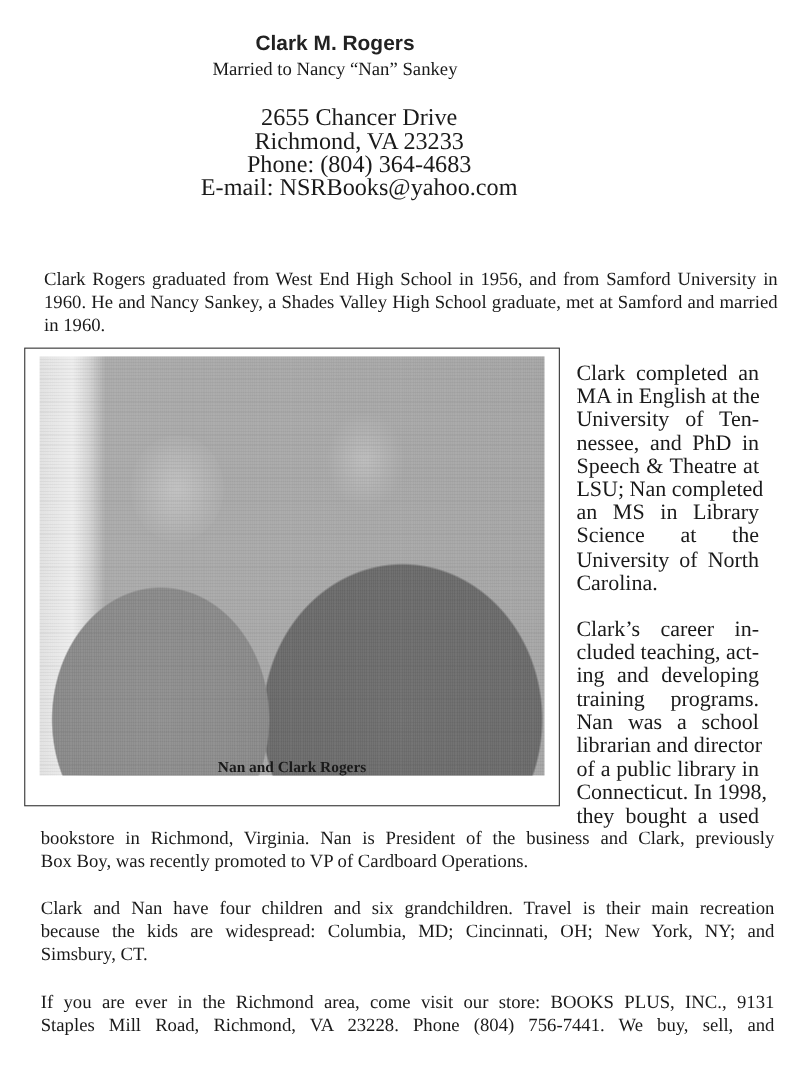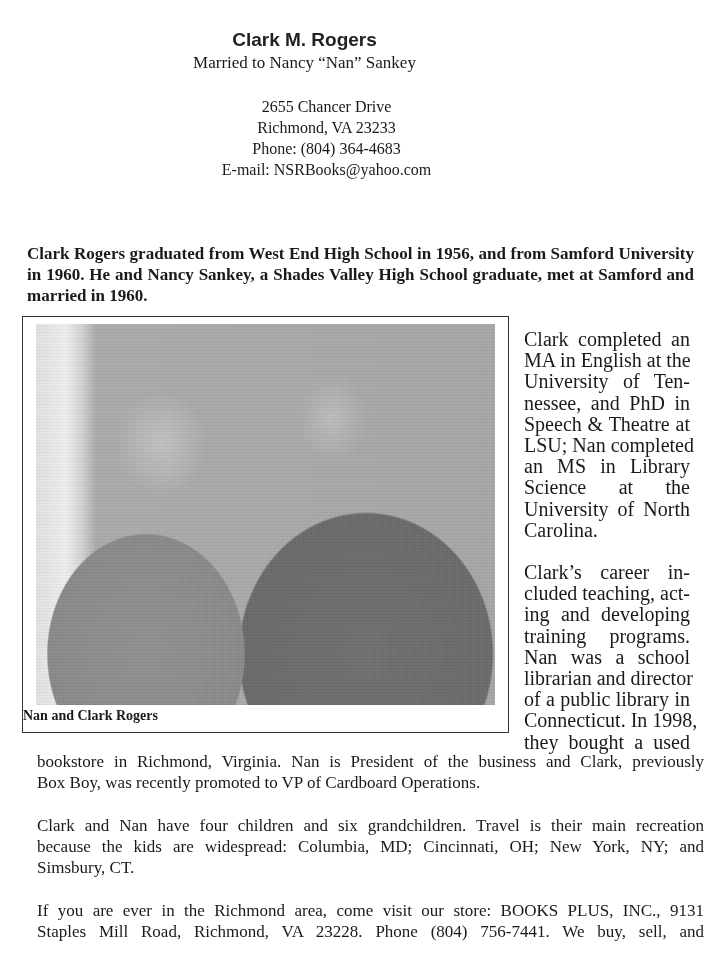--- a/index.html
+++ b/index.html
@@ -30,34 +30,33 @@
       color: #222;
       margin-left: -10px;
     }
     .married {
       font-size: 17px;
       line-height: 22px;
       margin-left: -10px;
     }
     .address {
       margin-top: 22px;
-      font-size: 16px;
+      font-size: 22px;
       line-height: 21px;
       margin-left: 48px;
     }
     .address div { margin-left: -14px; }
     .para {
       position: absolute;
-      left: 27px;
+      left: 40px;
       width: 667px;
       font-size: 17px;
       line-height: 21px;
       text-align: justify;
       text-align-last: left;
-      font-weight: bold;
     }
     .p1 { top: 243px; }
     .photo-frame {
       position: absolute;
       left: 22px;
       top: 316px;
       width: 485px;
       height: 415px;
       border: 1.5px solid #333;
       background: #fff;
@@ -80,22 +79,23 @@
       content: "";
       position: absolute;
       inset: 0;
       background-image:
         repeating-linear-gradient(0deg, rgba(0,0,0,0.04) 0px, rgba(0,0,0,0.04) 1px, transparent 1px, transparent 3px),
         repeating-linear-gradient(90deg, rgba(255,255,255,0.05) 0px, rgba(255,255,255,0.05) 1px, transparent 1px, transparent 2px);
     }
     .caption {
       position: absolute;
       left: 0;
-      top: 390px;
+      top: 373px;
       width: 485px;
+      text-align: center;
       font-weight: bold;
       font-size: 14px;
       line-height: 18px;
     }
     .side-col {
       position: absolute;
       left: 524px;
       top: 329px;
       width: 166px;
       font-size: 20px;

